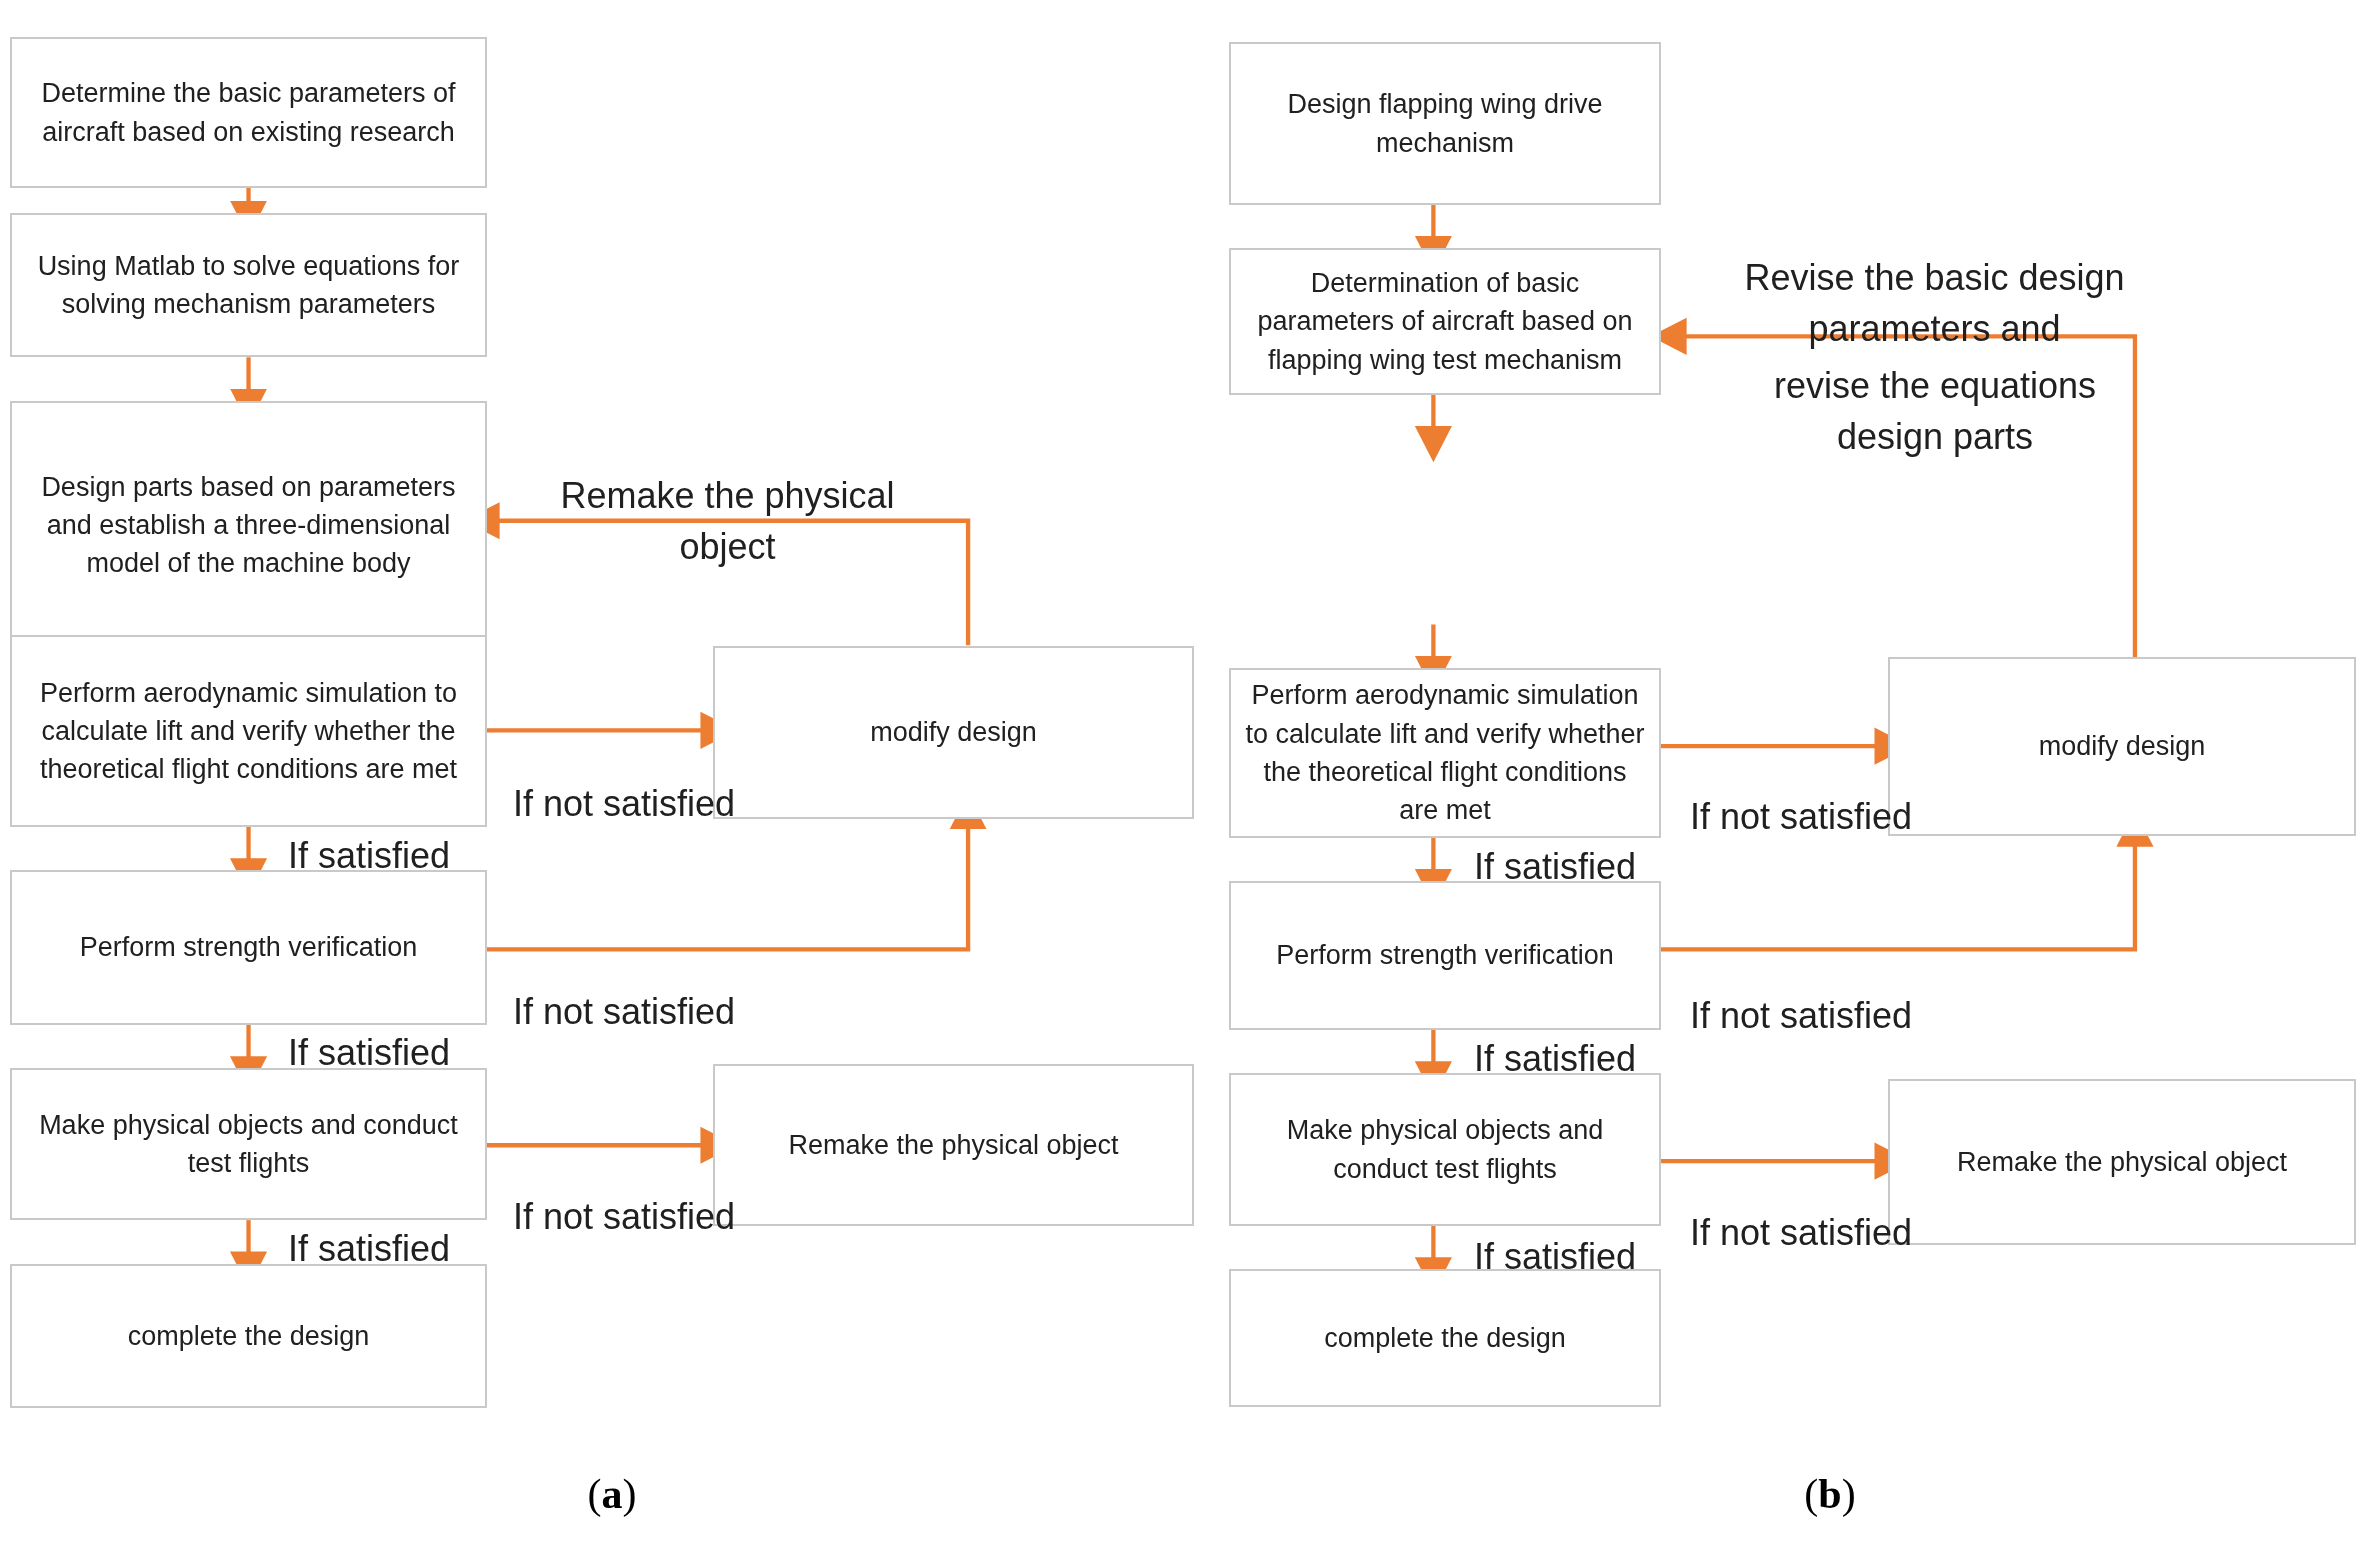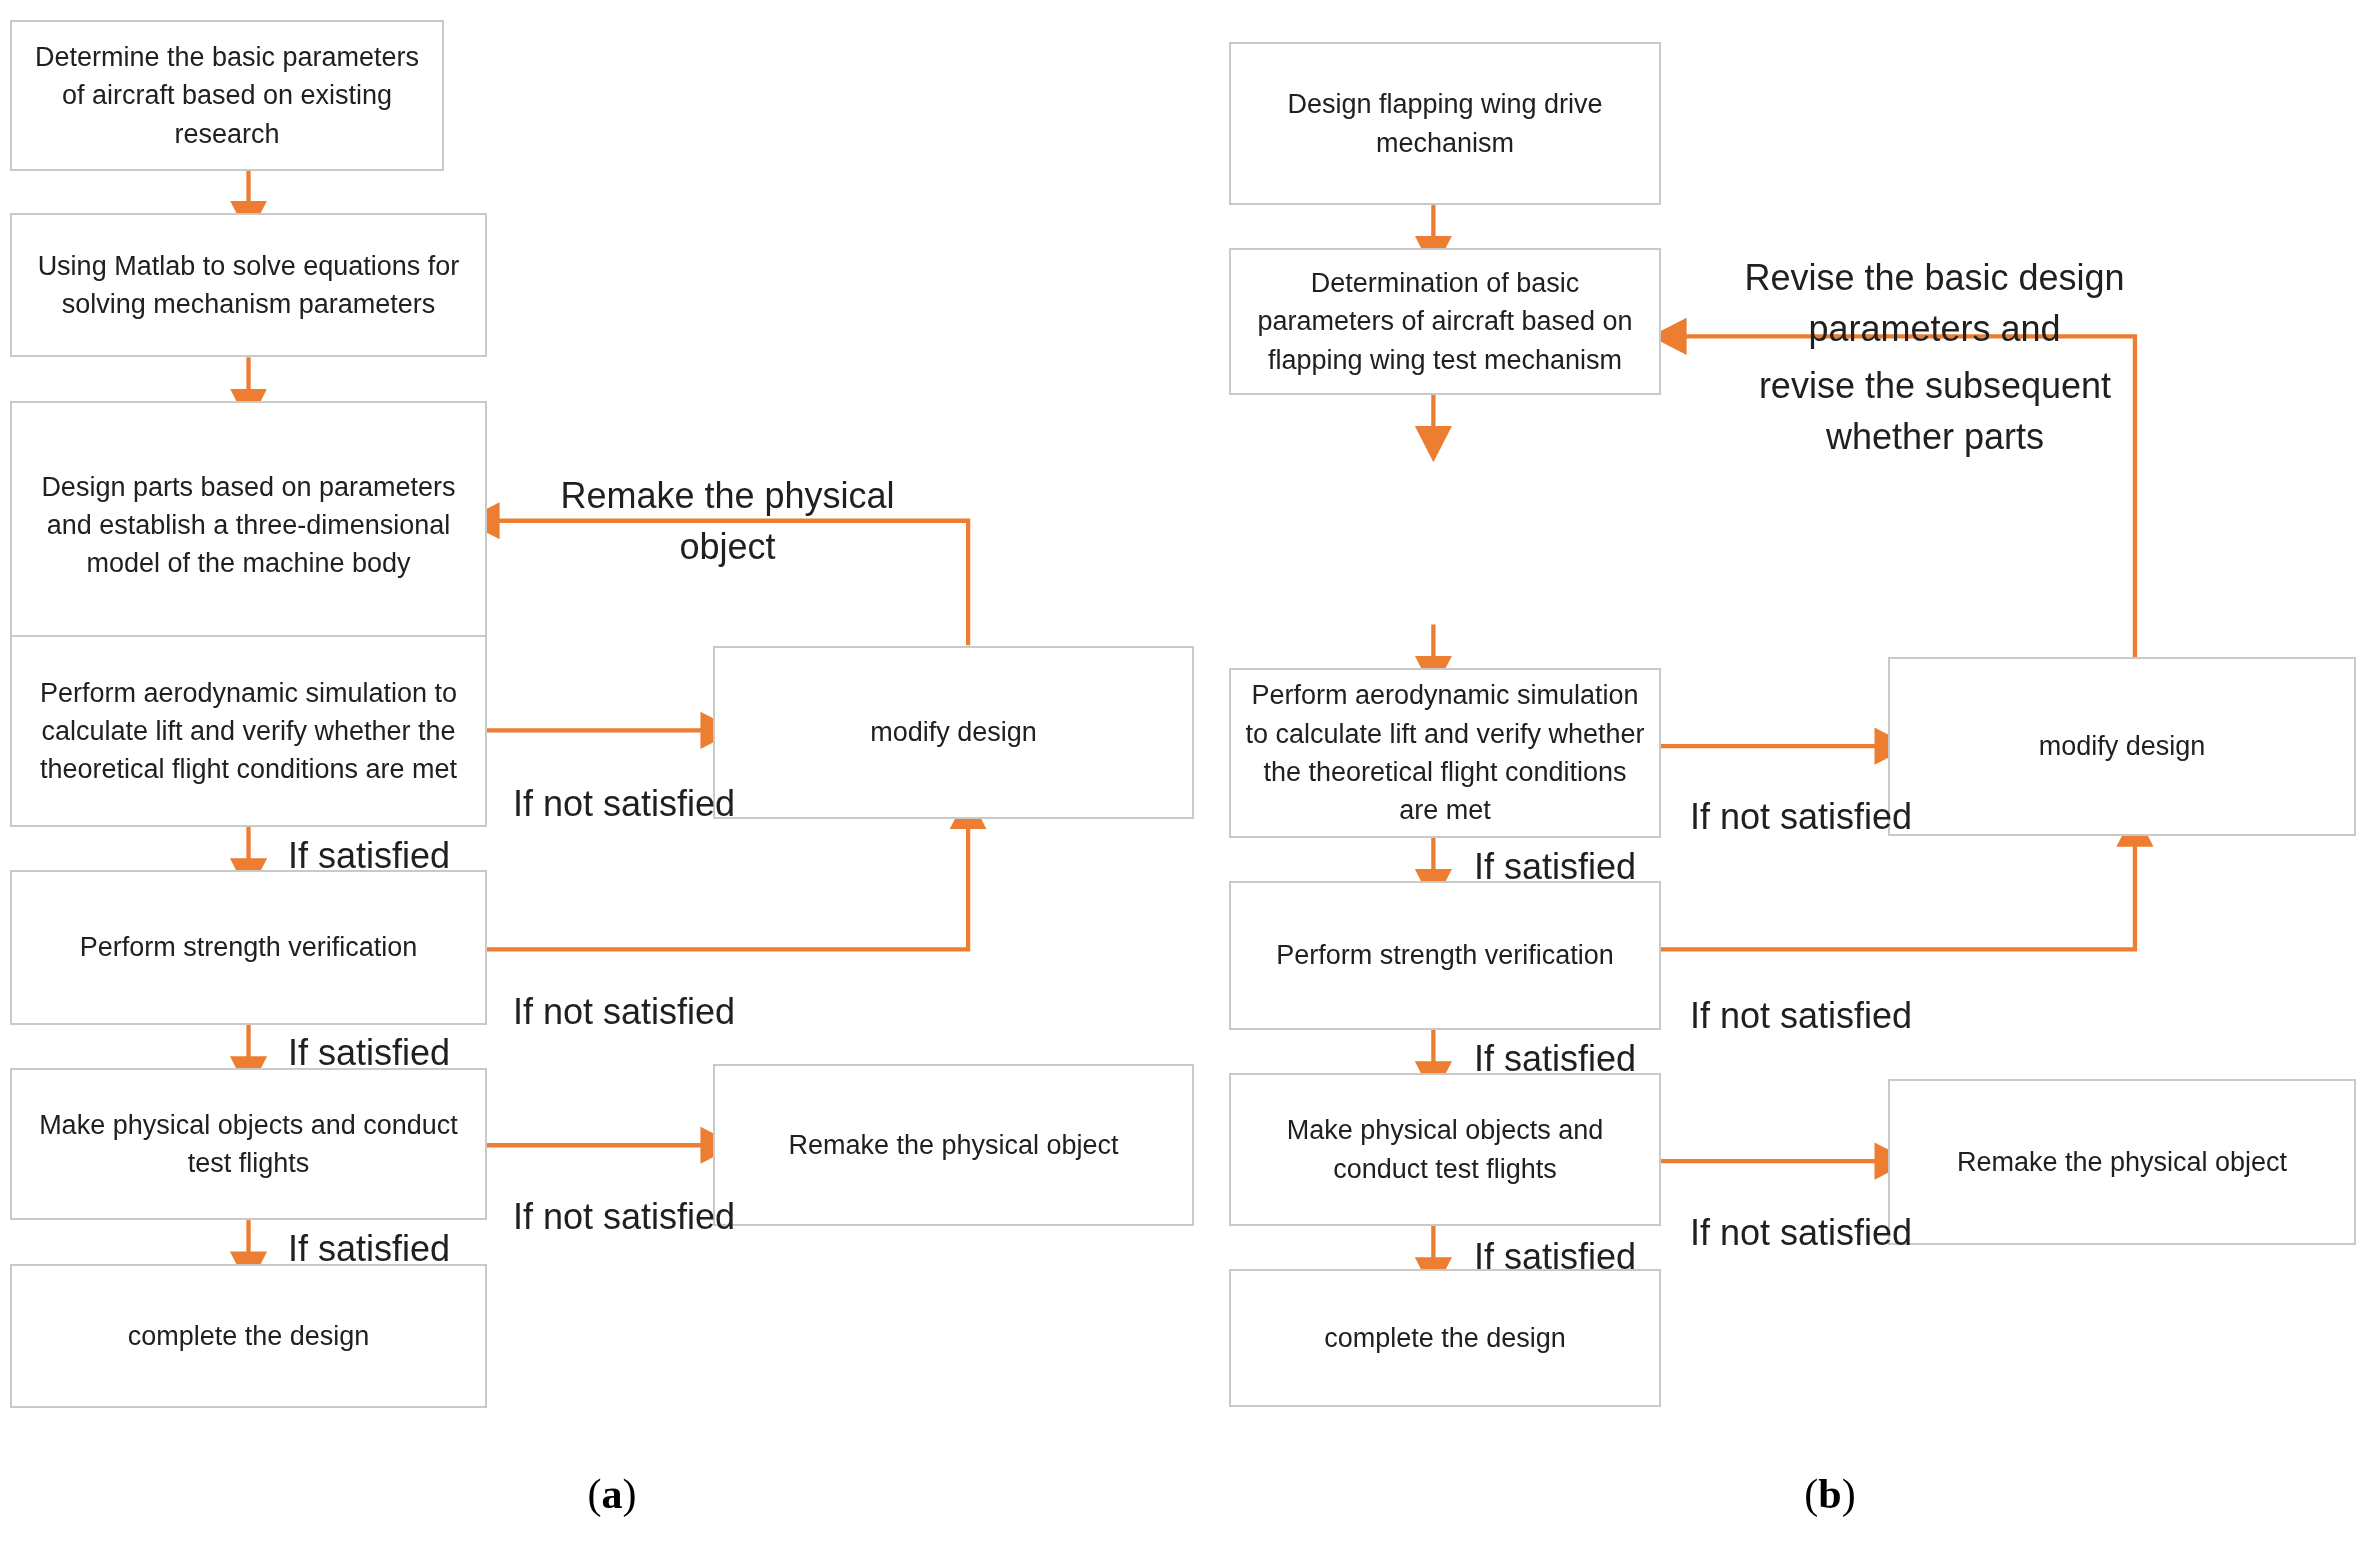--- a/index.html
+++ b/index.html
@@ -64,21 +64,21 @@
       <line x1="2306" y1="1036" x2="2618" y2="1036"></line>
 
       <path d="M2306,1318 L2964,1318 L2964,1160"></path>
 
       <path d="M2964,912 L2964,467 L2326,467"></path>
 
       <line x1="2306" y1="1612" x2="2618" y2="1612"></line>
     </g>
   </svg>
 
-  <div class="node" style="left:10px;top:20px;width:434px;height:151px;">Determine the basic parameters of aircraft based on existing research</div>
+  <div class="node" style="left:10px;top:37px;width:477px;height:151px;">Determine the basic parameters of aircraft based on existing research</div>
 
   <div class="node" style="left:10px;top:213px;width:477px;height:144px;">Using Matlab to solve equations for solving mechanism parameters</div>
 
   <div class="node" style="left:10px;top:401px;width:477px;height:248px;">Design parts based on parameters and establish a three-dimensional model of the machine body</div>
 
   <div class="node" style="left:10px;top:635px;width:477px;height:192px;">Perform aerodynamic simulation to calculate lift and verify whether the theoretical flight conditions are met</div>
 
   <div class="node" style="left:10px;top:870px;width:477px;height:155px;">Perform strength verification</div>
 
   <div class="node" style="left:10px;top:1068px;width:477px;height:152px;">Make physical objects and conduct test flights</div>
@@ -115,21 +115,21 @@
   <div class="node" style="left:1229px;top:1073px;width:432px;height:153px;">Make physical objects and conduct test flights</div>
 
   <div class="node" style="left:1229px;top:1269px;width:432px;height:138px;">complete the design</div>
 
   <div class="node" style="left:1888px;top:657px;width:468px;height:179px;">modify design</div>
 
   <div class="node" style="left:1888px;top:1079px;width:468px;height:166px;">Remake the physical object</div>
 
   <div class="edgelabel" style="left:1733px;top:252px;width:403px;">Revise the basic design parameters and</div>
 
-  <div class="edgelabel" style="left:1726px;top:360px;width:418px;">revise the subsequent whether parts</div>
+  <div class="edgelabel" style="left:1726px;top:360px;width:418px;">revise the equations design parts</div>
 
   <div class="edgelabel left" style="left:1690px;top:791px;width:303px;">If not satisfied</div>
 
   <div class="edgelabel left" style="left:1474px;top:841px;width:259px;">If satisfied</div>
 
   <div class="edgelabel left" style="left:1690px;top:990px;width:303px;">If not satisfied</div>
 
   <div class="edgelabel left" style="left:1474px;top:1033px;width:259px;">If satisfied</div>
 
   <div class="edgelabel left" style="left:1690px;top:1207px;width:303px;">If not satisfied</div>

